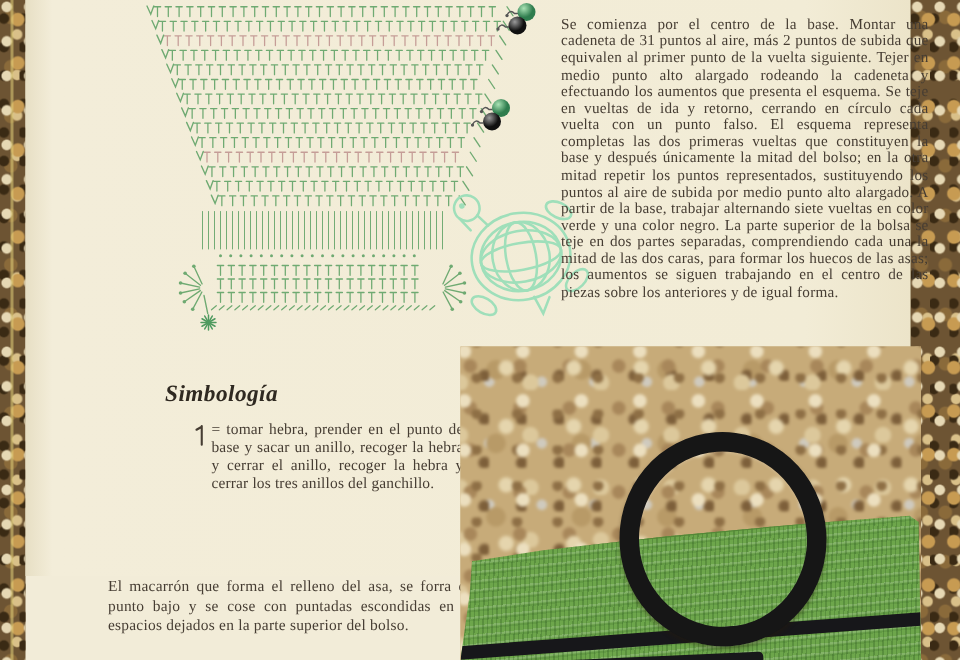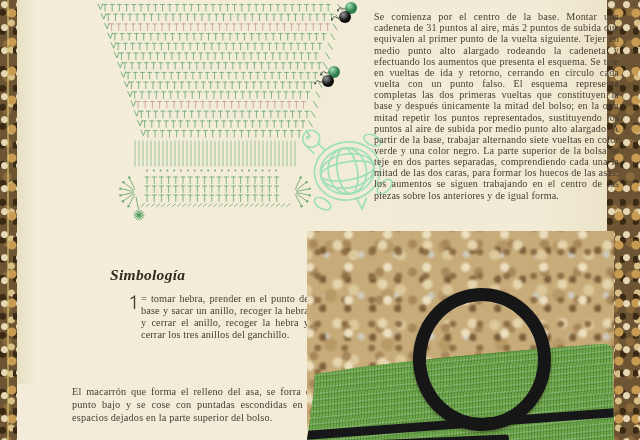--- a/index.html
+++ b/index.html
@@ -38,21 +38,21 @@
     color:#463d33;text-align:justify;
   }
   
   .chart{position:absolute;left:62px;top:0;}
   
   .turtle{position:absolute;left:284px;top:119px;}
   
   .symbology{position:absolute;left:93px;top:254px;width:205px;color:#3c342b;}
   .sym-heading{
     font-size:15.5px;font-weight:bold;font-style:italic;letter-spacing:.3px;
-    color:#2f2921;margin:12px 0 9px 0;
+    color:#2f2921;margin:0 0 9px 0;
   }
   .sym-row{display:flex;padding-left:17px;}
   .sym-glyph{flex:0 0 14px;margin-top:1px;}
   .sym-text{
     width:168px;font-size:10.3px;line-height:11.9px;text-align:justify;
     color:#463d33;letter-spacing:.1px;
   }
   
   .handle-note{
     position:absolute;left:55px;top:376px;width:249px;

